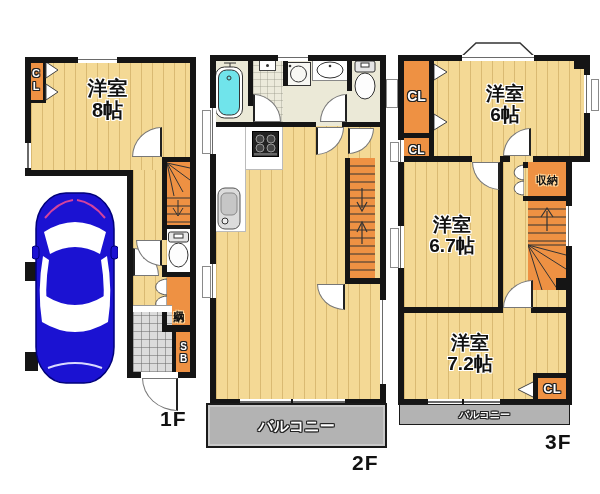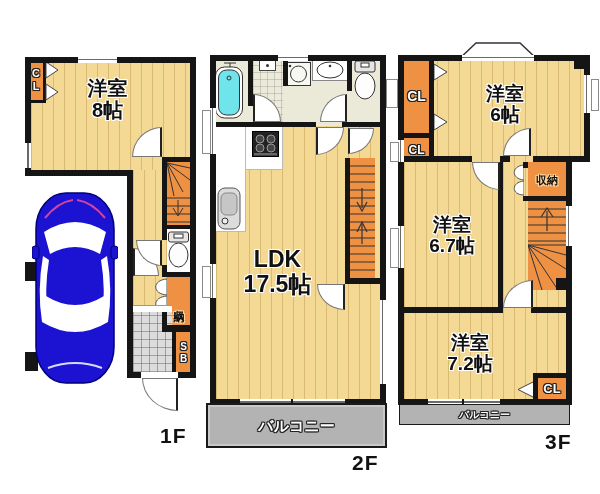--- a/index.html
+++ b/index.html
@@ -121,21 +121,21 @@
     <path d="M14,106 Q43,124 72,106 L76,132 Q43,152 10,132 Z" fill="#fff"></path>
     <rect x="0" y="56" width="7" height="13" rx="3" fill="#1b12d2" stroke="#00007a"></rect>
     <rect x="79" y="56" width="7" height="13" rx="3" fill="#1b12d2" stroke="#00007a"></rect>
     <path d="M16,178 Q43,168 70,178" fill="none" stroke="#dadaff" stroke-width="2"></path>
   </svg>
 
   <div class="rlabel" style="left:55px;top:72px;width:105px;height:56px;font-size:20px">
     <span>洋室</span>
     <span>8帖</span>
   </div>
-  <div class="flabel" style="left:160px;top:424px">1F</div>
+  <div class="flabel" style="left:160px;top:407px">1F</div>
 
   <div class="san" style="left:216px;top:61px;width:164px;height:65px"></div>
   <div class="grid" style="left:253px;top:61px;width:30px;height:61px"></div>
   <div class="wood" style="left:216px;top:126px;width:164px;height:273px"></div>
   <div class="whitebox" style="left:216px;top:126px;width:67px;height:44px;box-shadow:inset -1px -1px 0 #bbb"></div>
   <div class="whitebox" style="left:216px;top:126px;width:30px;height:106px;box-shadow:inset -1px -1px 0 #bbb"></div>
 
   <svg style="left:214px;top:62px" width="30" height="58" viewBox="0 0 30 58">
     <path d="M10,1 H22 M16,1 V5" stroke="#333" fill="none"></path>
     <rect x="1.5" y="5" width="27" height="51" rx="9" fill="#fff" stroke="#333"></rect>
@@ -223,24 +223,20 @@
 
   <div class="arc" style="left:253px;top:94px;width:28px;height:28px;border-radius:0 100% 0 0;border-left:2px solid #222"></div>
   <div class="arc" style="left:320px;top:94px;width:27px;height:28px;border-radius:100% 0 0 0;border-right:2px solid #222"></div>
   <div class="arc" style="left:316px;top:127px;width:28px;height:28px;border-radius:0 0 100% 0;border-left:2px solid #222"></div>
   <div class="arc" style="left:348px;top:128px;width:26px;height:26px;border-radius:0 0 100% 0;border-left:2px solid #222"></div>
   <div class="arc" style="left:317px;top:284px;width:28px;height:26px;border-radius:0 0 0 100%;border-right:2px solid #222"></div>
 
   <div class="balc" style="left:206px;top:403px;width:181px;height:45px">
     <span class="clabel" style="position:static;font-size:15px">バルコニー</span>
   </div>
-  <div class="rlabel" style="left:220px;top:243px;width:115px;height:58px;font-size:23px">
-    <span>LDK</span>
-    <span>17.5帖</span>
-  </div>
   <div class="flabel" style="left:352px;top:451px">2F</div>
 
   <div class="wood" style="left:404px;top:61px;width:180px;height:95px"></div>
   <div class="wood" style="left:404px;top:156px;width:162px;height:243px"></div>
 
   <svg style="left:456px;top:41px" width="84" height="21" viewBox="0 0 84 21">
     <path d="M2,19 L20,2 L64,2 L82,19 Z" fill="#fff" stroke="#333" stroke-width="1.5"></path>
   </svg>
 
   <div class="orange" style="left:404px;top:61px;width:25px;height:72px"></div>

